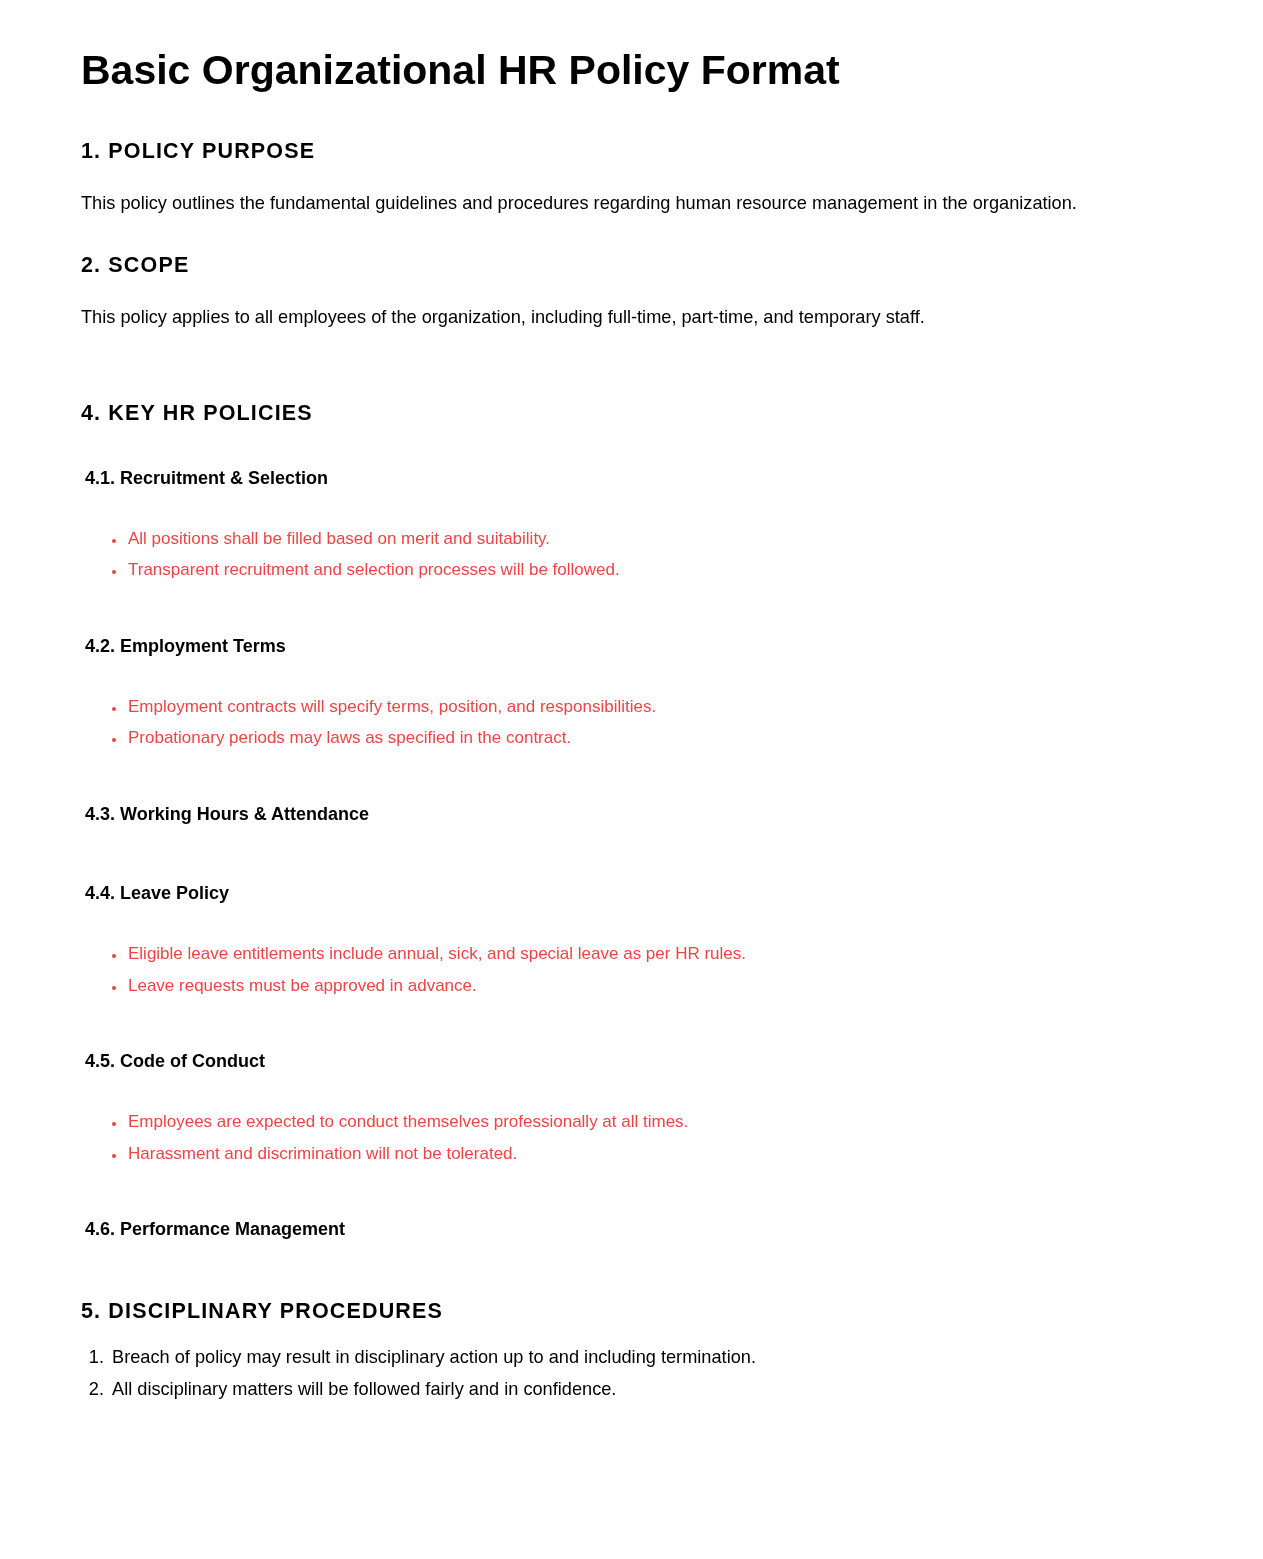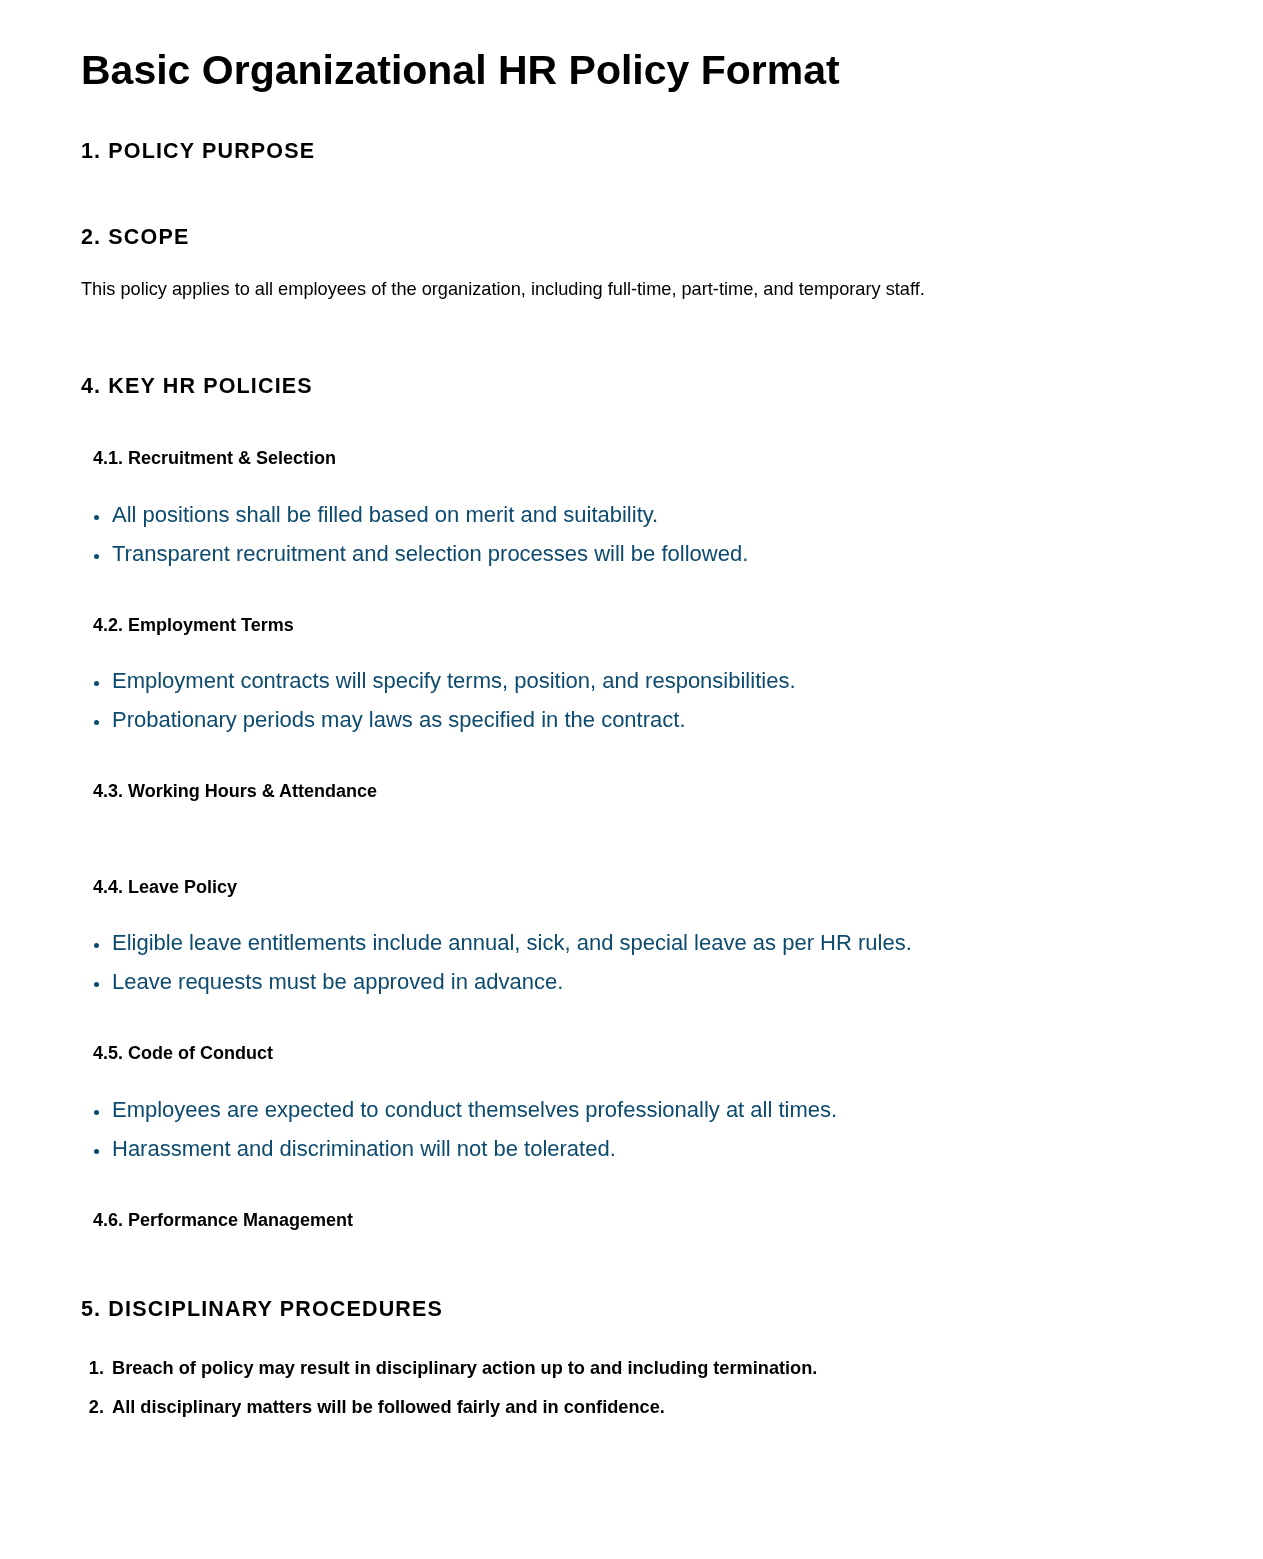--- a/index.html
+++ b/index.html
@@ -52,21 +52,21 @@
     margin: 0;
     padding: 0;
     color: #000000;
     text-transform: none;
   }
   h4.sub-heading {
     font-size: 18px;
     font-weight: bold;
     letter-spacing: 0px;
     line-height: 1.2;
-    margin: 12px;
+    margin: 4px;
     padding: 0;
     color: #000000;
   }
   p.body-text {
     font-size: 18.2px;
     font-weight: normal;
     line-height: 1.52;
     margin: 0;
     padding: 0;
     color: #000000;
@@ -76,61 +76,61 @@
   .sp-h2-to-p       { height: 25px; }
   .sp-p-to-h2       { height: 35px; }
   .sp-h2-to-h4      { height: 37px; }
   .sp-h4-to-list    { height: 17px; }
   .sp-list-to-h4    { height: 33px; }
   .sp-list-to-h2    { height: 37px; }
   .sp-h2-to-list    { height: 19px; }
 
   ul.bullet-list {
     list-style: disc outside;
-    margin: 0;
+    margin: 16px;
     padding: 0 0 0 29px;
-    font-size: 22px;
+    font-size: 17px;
     line-height: 1.45;
-    color: #0c4a6e;
+    color: #ef4444;
   }
   ul.bullet-list li {
     margin: 0 0 7px 0;
     padding: 0 0 0 2px;
   }
   ul.bullet-list li:last-child { margin-bottom: 0; }
   ul.bullet-list li::marker { font-size: 0.72em; }
 
   ol.numbered-list {
     list-style: decimal outside;
     margin: 0;
     padding: 0 0 0 28px;
     font-size: 18.2px;
     line-height: 1.45;
     color: #000000;
   }
   ol.numbered-list li {
-    margin: 13px 0 6px 0;
+    margin: 0 0 6px 0;
     padding: 0 0 0 3px;
-    font-weight: bold;
   }
   ol.numbered-list li:last-child { margin-bottom: 0; }
 </style>
 </head>
 <body>
 
 <div class="page">
   <div class="content">
 
     <h1 class="doc-title">Basic Organizational HR Policy Format</h1>
 
     <div class="sp-title-to-h2"></div>
 
     <div class="section">
       <h2 class="section-heading">1. POLICY PURPOSE</h2>
       <div class="sp-h2-to-p"></div>
+      <p class="body-text">This policy outlines the fundamental guidelines and procedures regarding human resource management in the organization.</p>
     </div>
 
     <div class="sp-p-to-h2"></div>
 
     <div class="section">
       <h2 class="section-heading">2. SCOPE</h2>
       <div class="sp-h2-to-p"></div>
       <p class="body-text">This policy applies to all employees of the organization, including full-time, part-time, and temporary staff.</p>
     </div>
 

